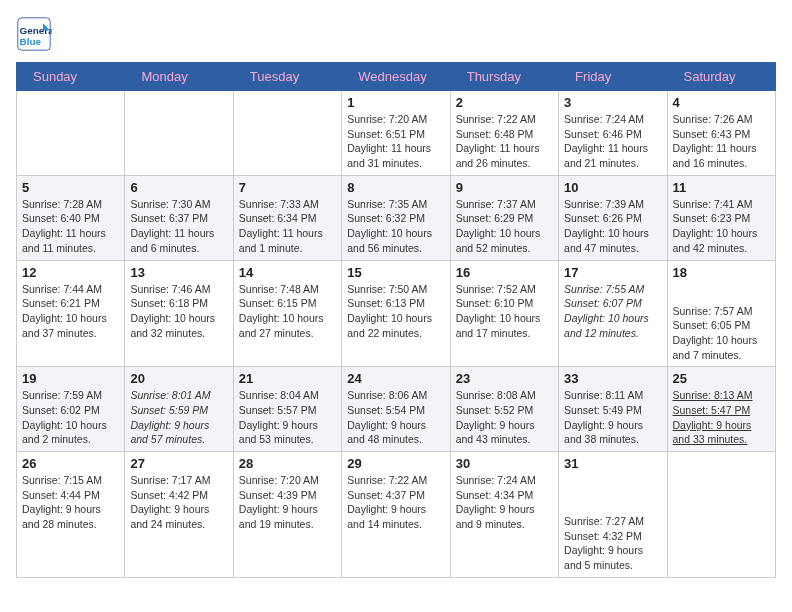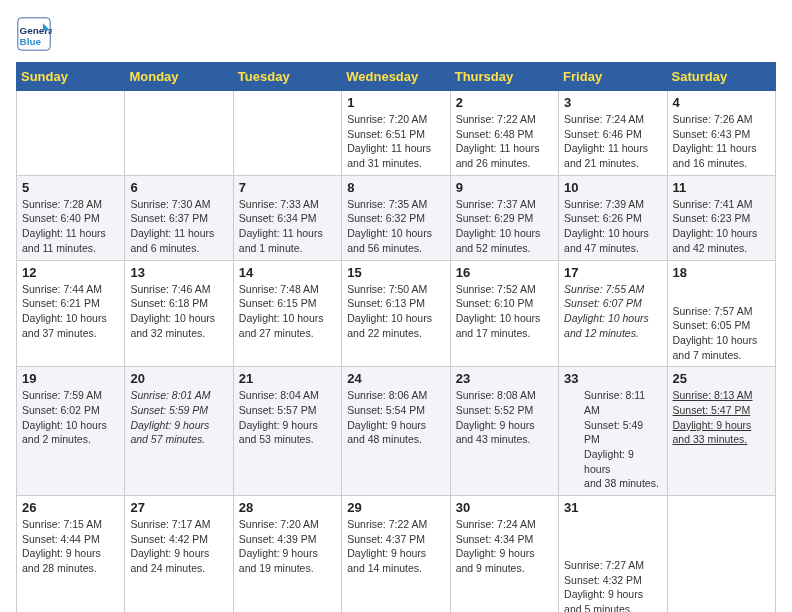--- a/index.html
+++ b/index.html
@@ -42,24 +42,24 @@
       font-size: 15px;
       color: #444;
     }
     .calendar {
       width: 100%;
       border-collapse: collapse;
       border: 1px solid #ccc;
     }
     .calendar th {
       background: #2e5fa3;
-      color: #fde047;
+      color: #f9a8d4;
       font-size: 13px;
-      font-weight: bold;
-      padding: 6px 4px;
+      font-weight: normal;
+      padding: 6px 16px;
       text-align: left;
       border: 1px solid #2e5fa3;
     }
     .calendar td {
       vertical-align: top;
       border: 1px solid #ccc;
       padding: 4px 5px;
       width: 108px;
       min-height: 80px;
       font-size: 11px;
@@ -286,21 +286,21 @@
         </td>
         <td>
           <span class="day-number">23</span>
           <div class="day-info" style="white-space: pre-line;">Sunrise: 8:08 AM
 Sunset: 5:52 PM
 Daylight: 9 hours
 and 43 minutes.</div>
         </td>
         <td>
           <span class="day-number">33</span>
-          <div class="day-info" style="white-space: pre-line; margin-left: 20px;">Sunrise: 8:11 AM
+          <div class="day-info" style="white-space: pre-line;">Sunrise: 8:11 AM
 Sunset: 5:49 PM
 Daylight: 9 hours
 and 38 minutes.</div>
         </td>
         <td>
           <span class="day-number">25</span>
           <div class="day-info" style="white-space: pre-line; text-decoration: underline;">Sunrise: 8:13 AM
 Sunset: 5:47 PM
 Daylight: 9 hours
 and 33 minutes.</div>

